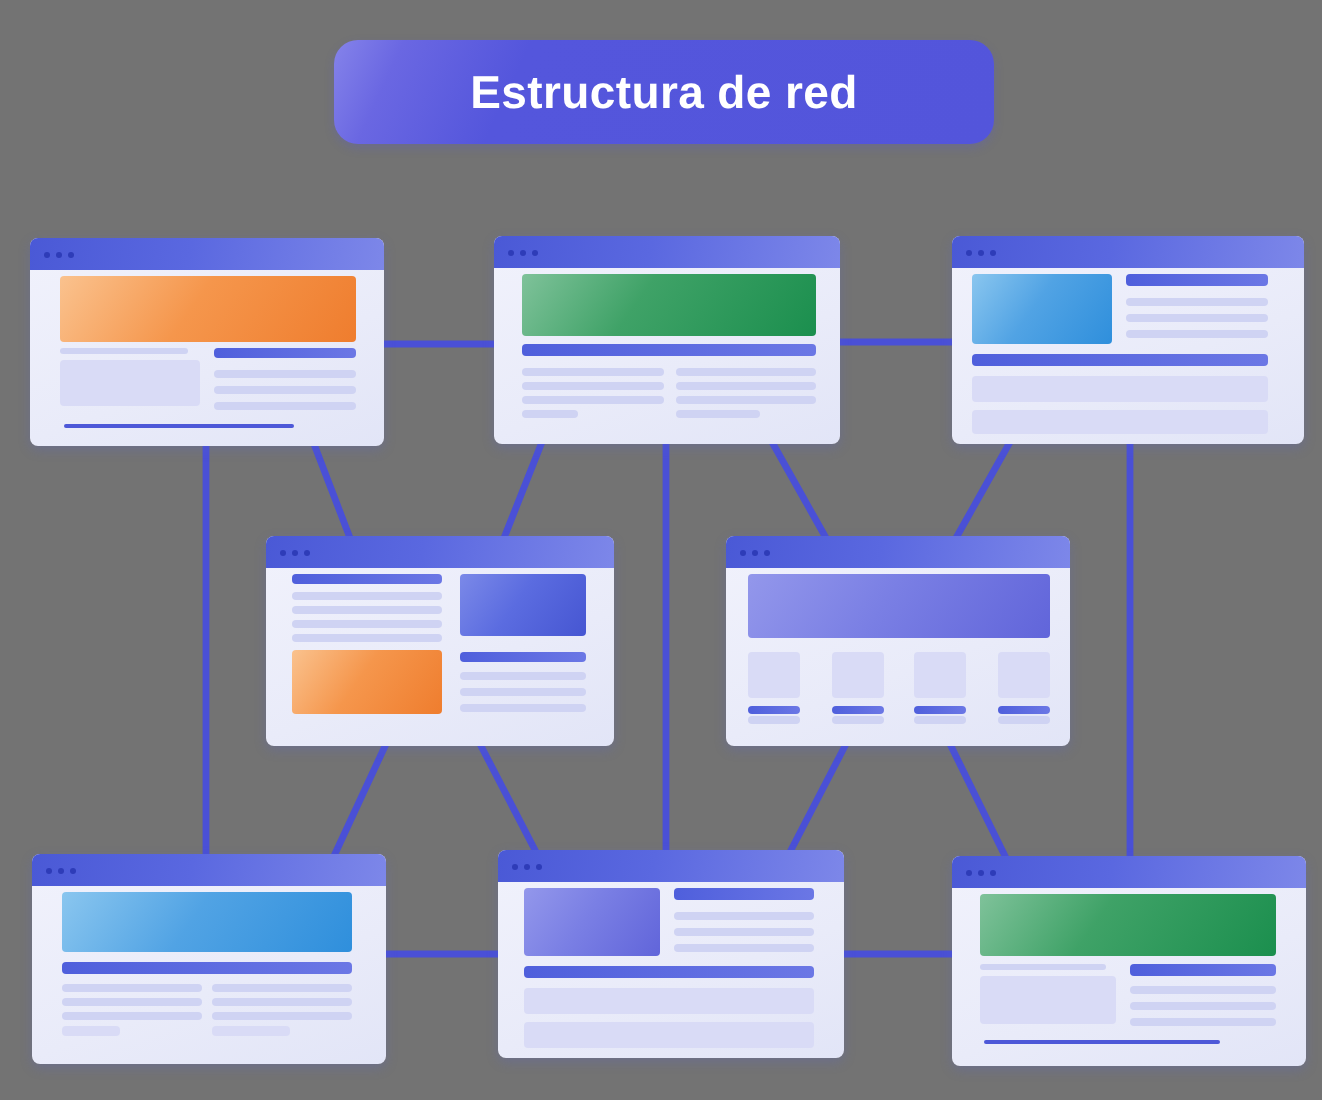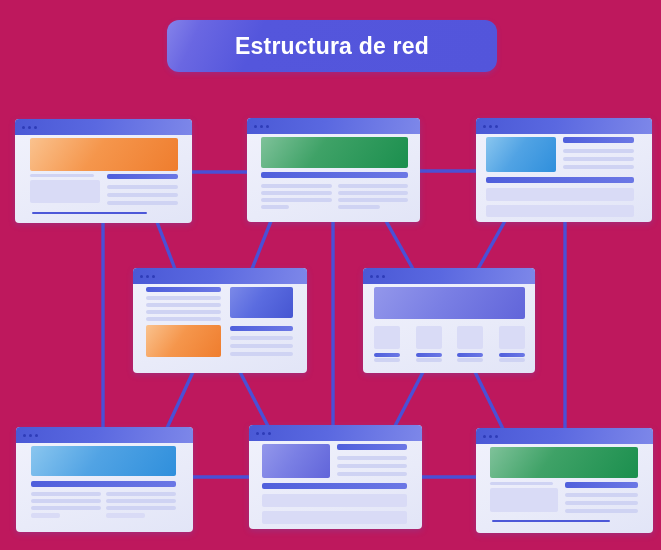--- a/index.html
+++ b/index.html
@@ -1,16 +1,16 @@
 <!DOCTYPE html>
 <html><head>
 <meta charset="utf-8">
 <style>
   html,body{margin:0;padding:0;background:#ffffff;}
-  .stage{position:relative;width:661px;height:550px;background:#be185d;overflow:hidden;
+  .stage{position:relative;width:661px;height:550px;background:#737373;overflow:hidden;
          font-family:"Liberation Sans",sans-serif;}
   
   .banner{position:absolute;left:167px;top:20px;width:330px;height:52px;border-radius:12px;
           background:linear-gradient(115deg,#8583ea 0%,#6a67e2 10%,#5456dc 28%,#5355db 100%);
           display:flex;align-items:center;justify-content:center;
           box-shadow:0 2px 5px rgba(84,86,220,.25);}
   .banner .label{color:#ffffff;font-size:23px;font-weight:bold;letter-spacing:.2px;}
   
   .wires{position:absolute;left:0;top:0;width:661px;height:550px;}
   

